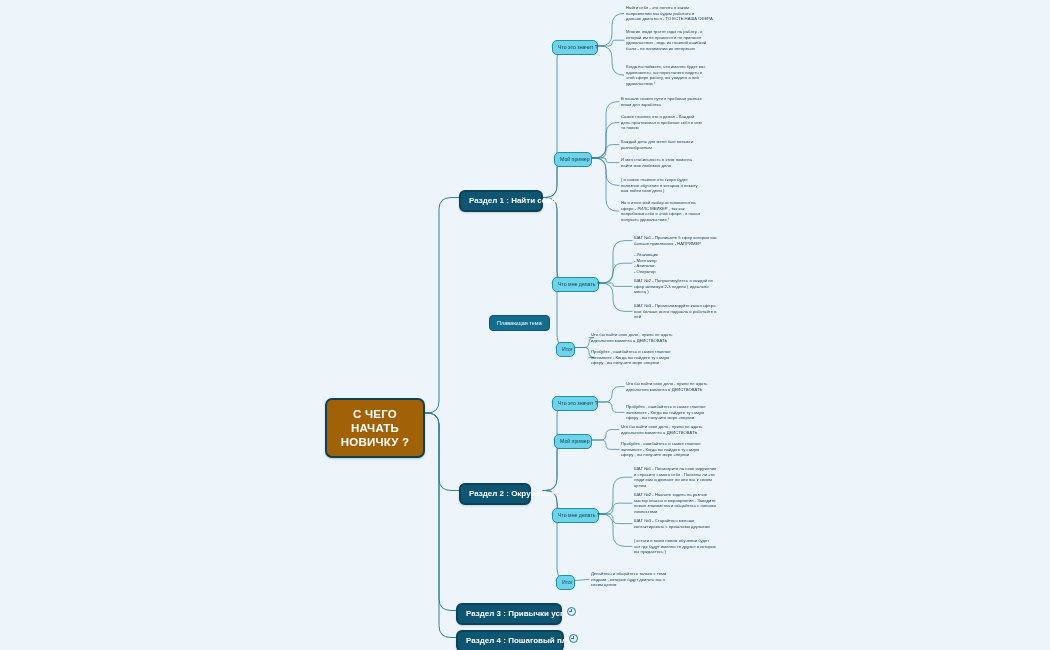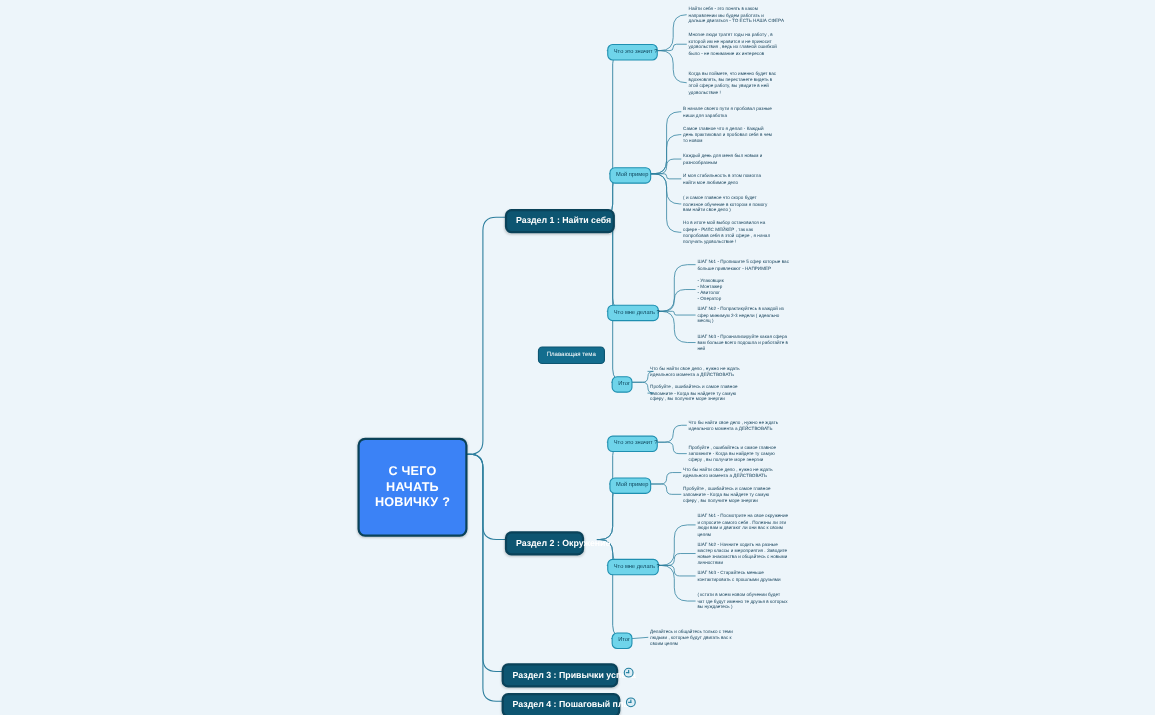--- a/index.html
+++ b/index.html
@@ -28,29 +28,29 @@
     height: 650px;
     pointer-events: none;
   }
   .node {
     position: absolute;
     box-sizing: border-box;
   }
 
   
   .root {
-    background: #3b82f6;
+    background: #a16207;
     border: 2px solid #0a4259;
     border-radius: 7px;
     color: #ffffff;
     font-weight: bold;
     font-size: 11.5px;
     line-height: 14px;
     text-align: center;
-    padding: 22px 9px;
+    padding: 7px 9px;
     letter-spacing: 0.2px;
     box-shadow: 0 1px 2px rgba(0,0,0,0.18);
   }
 
   
   .section {
     background: #0d5571;
     border: 2px solid #0a4259;
     border-radius: 6px;
     color: #ffffff;
@@ -169,21 +169,21 @@
   <div class="node root" id="root-node" style="left:325px; top:398px; width:100px;">
     <span>С ЧЕГО НАЧАТЬ
 НОВИЧКУ ?</span>
   </div>
 
   <div class="node floating" id="floating-node" style="left:489px; top:315px;">
     <span>Плавающая тема</span>
   </div>
 
   <div id="dynamic-nodes">
-      <div class="node section" style="left: 459px; top: 190px; width: 100px;"><span>Раздел 1 : Найти себя</span></div>
+      <div class="node section" style="left: 459px; top: 190px; width: 84px;"><span>Раздел 1 : Найти себя</span></div>
       <div class="node subtopic" style="left: 552px; top: 40px; width: 46px;"><span>Что это значит ?</span></div>
       <div class="node leaf" style="left: 626px; top: 5px; width: 104px;">Найти себя - это понять в каком
 направлении мы будем работать и
 дальше двигаться - ТО ЕСТЬ НАША СФЕРА</div>
       <div class="node leaf" style="left: 626px; top: 29px; width: 104px;">Многие люди тратят годы на работу , в
 которой им не нравится и не приносит
 удовольствия , ведь их главной ошибкой
 было - не понимание их интересов</div>
       <div class="node leaf" style="left: 626px; top: 64px; width: 104px;">Когда вы поймете, что именно будет вас
 вдохновлять, вы перестанете видеть в

